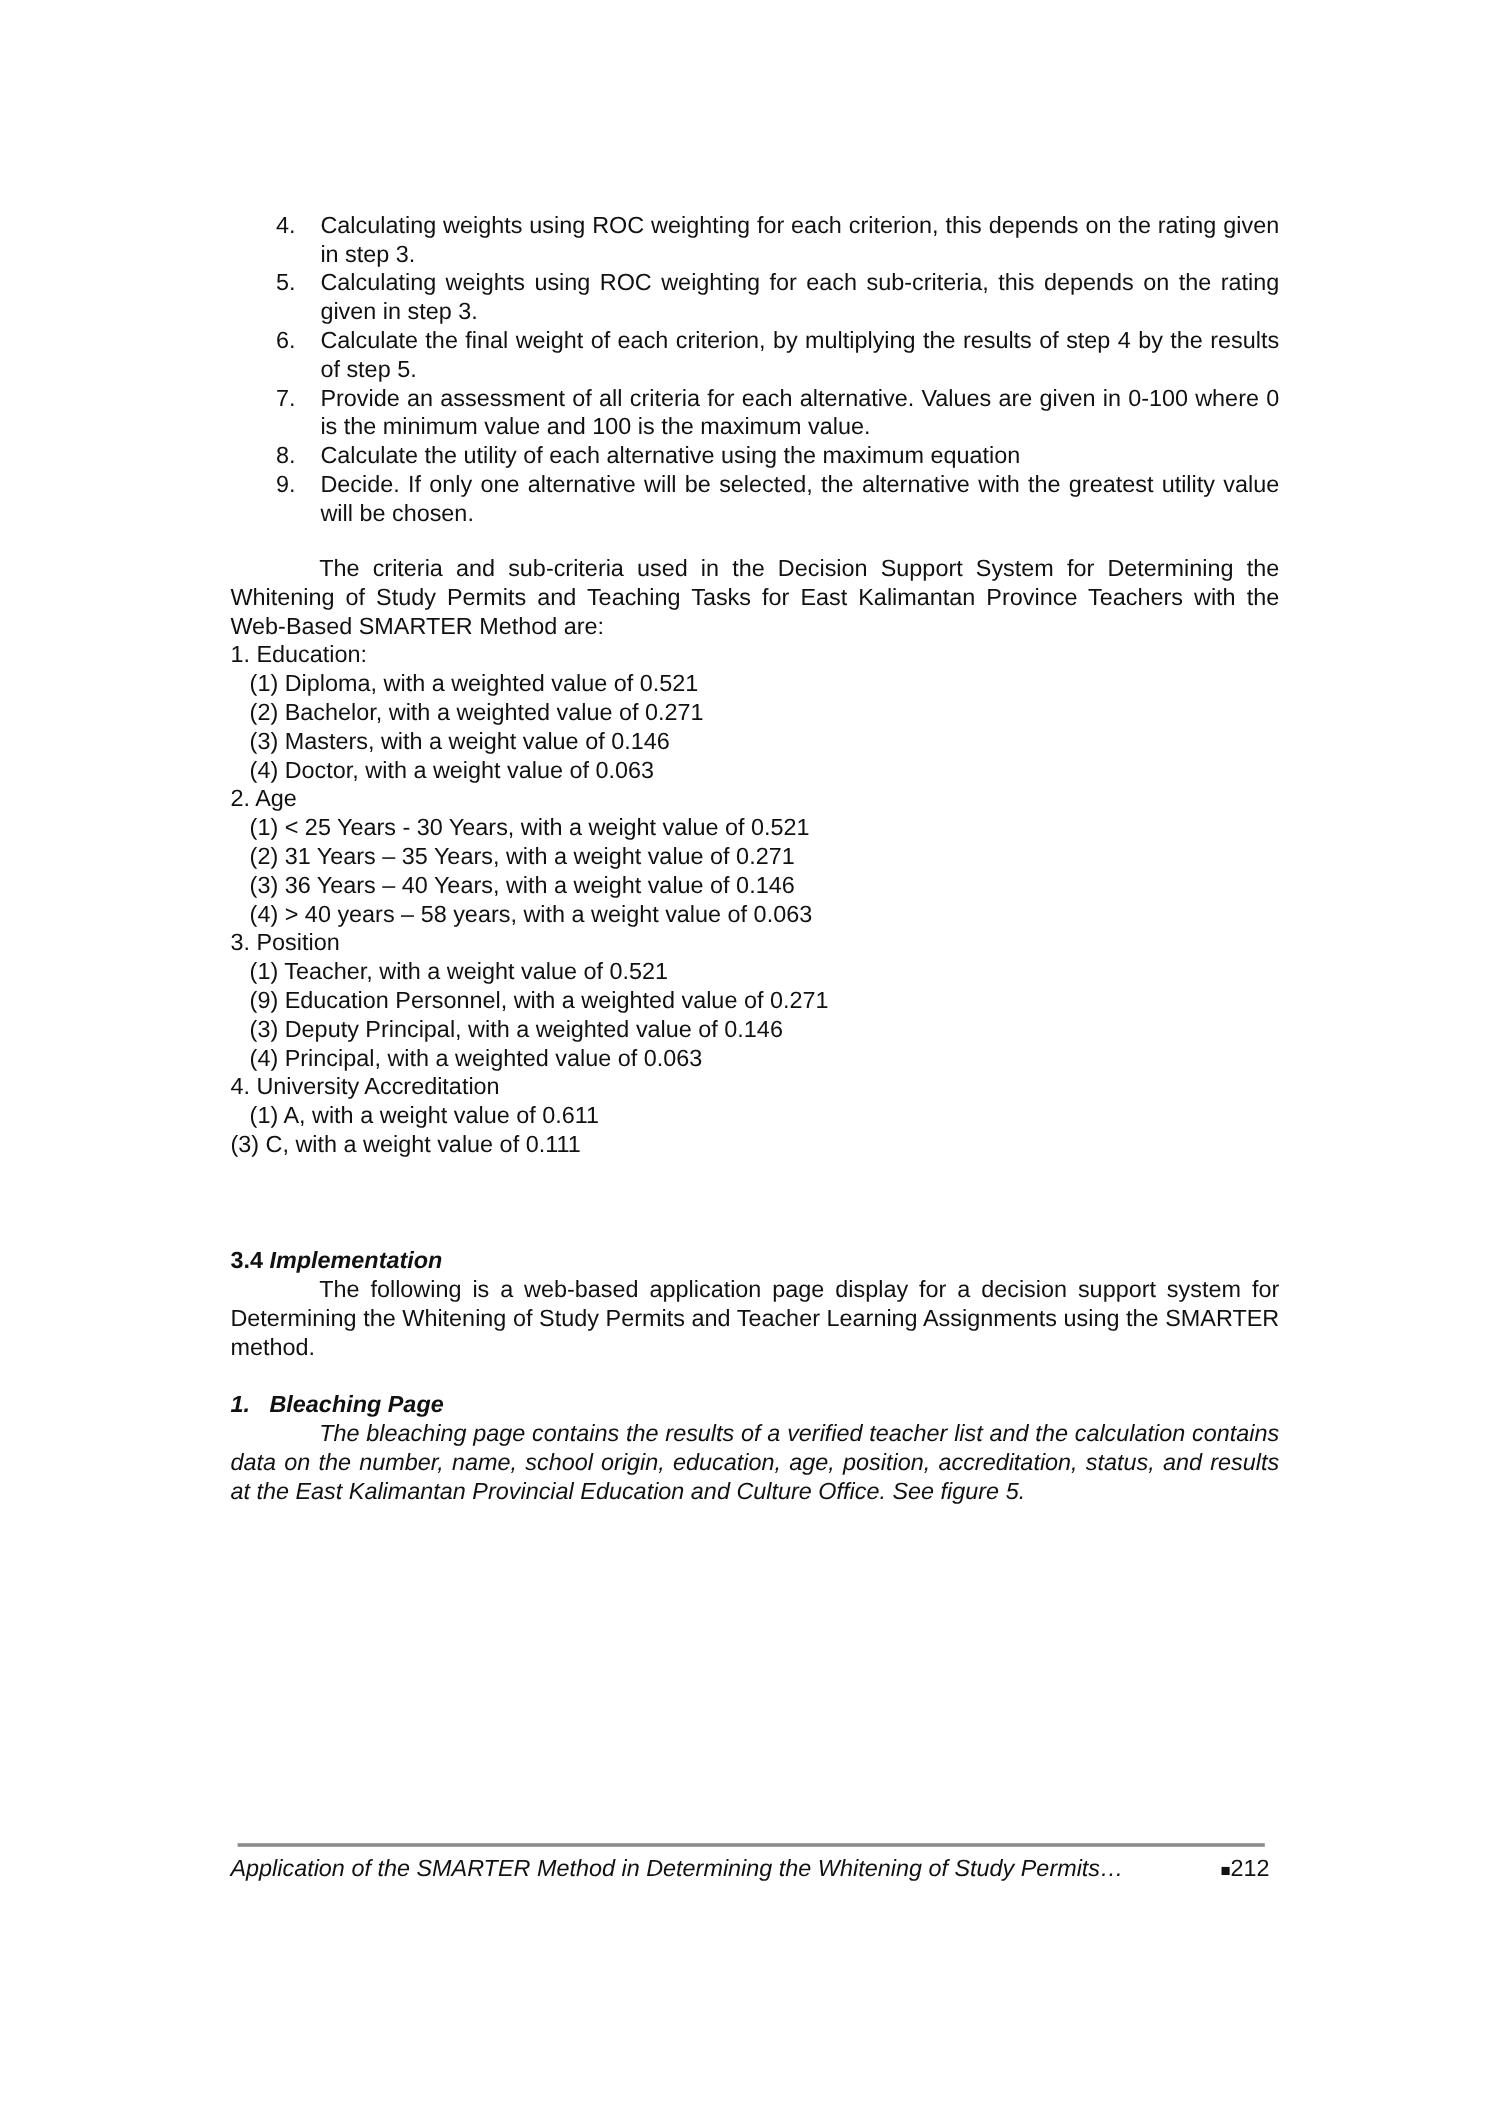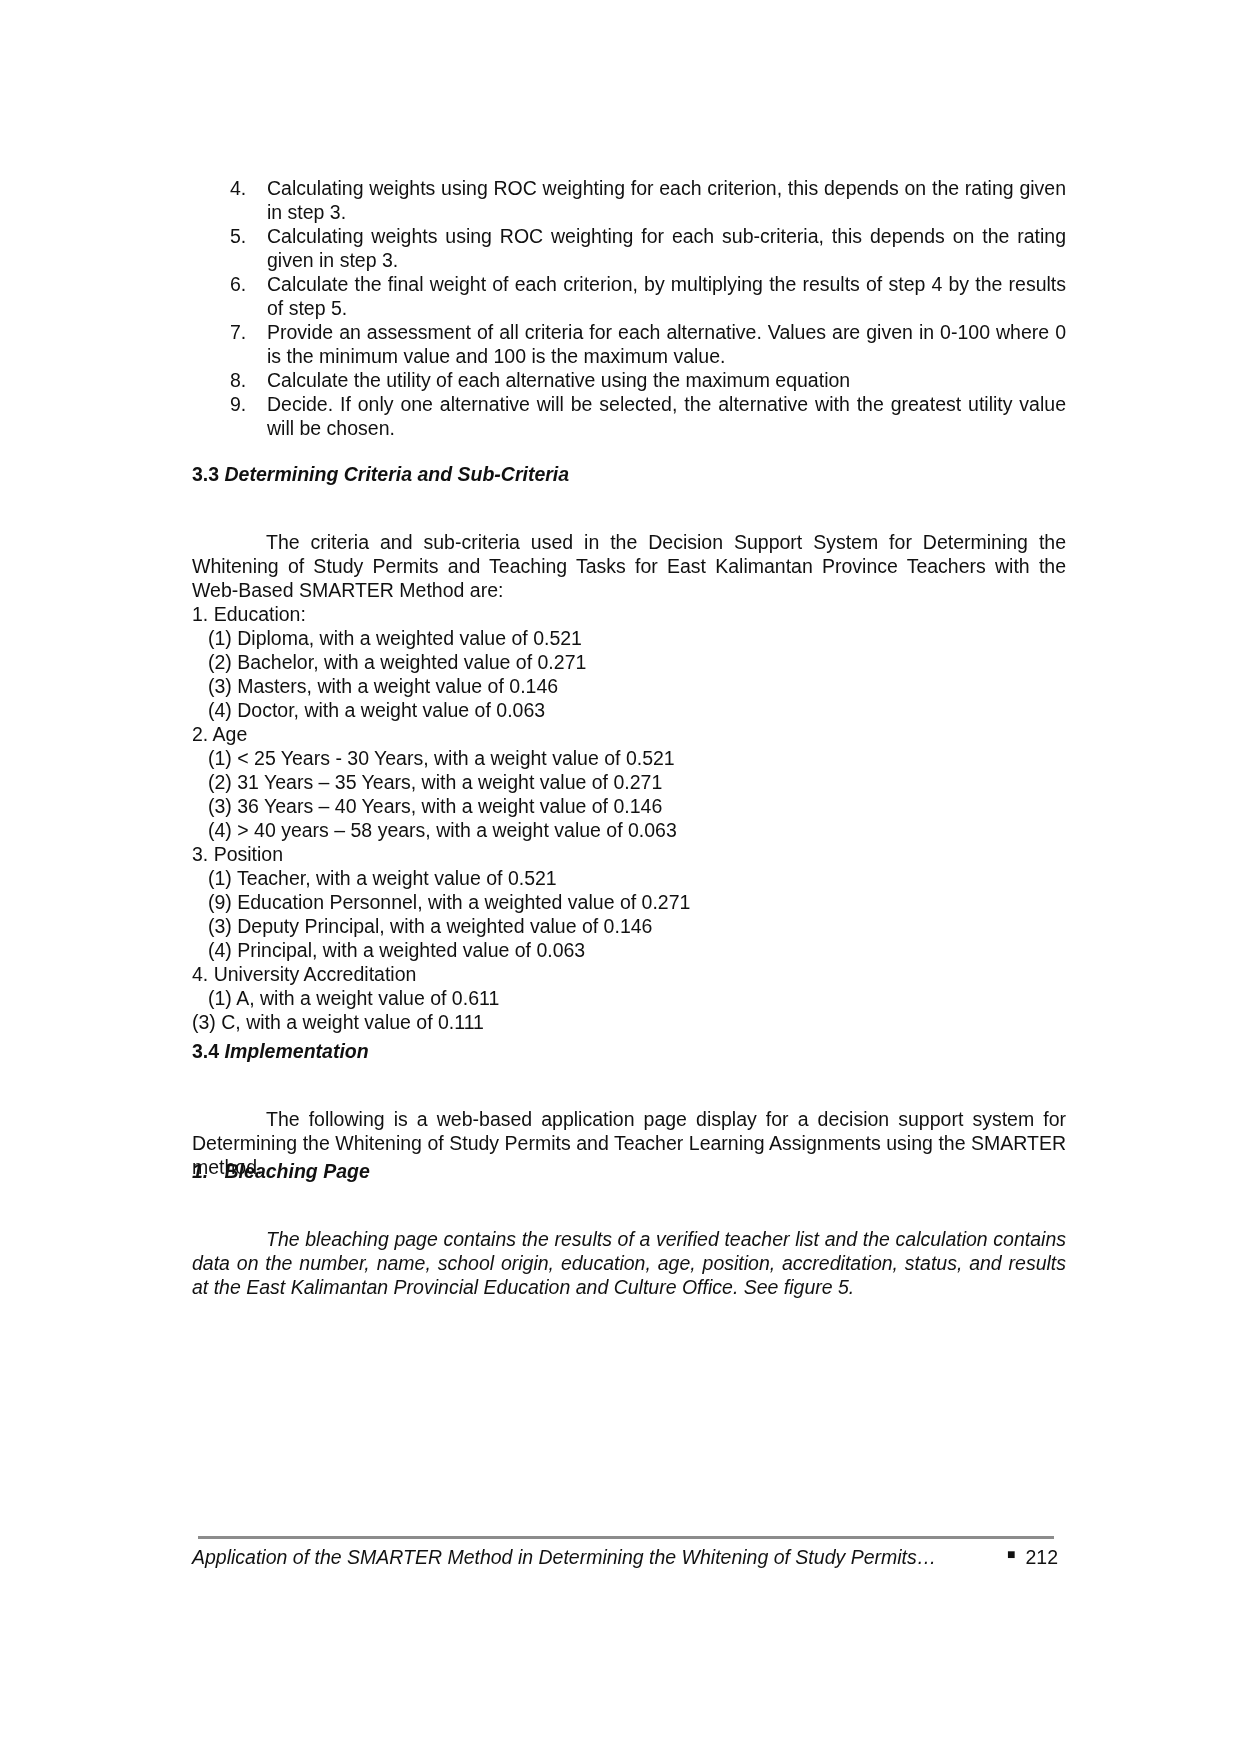--- a/index.html
+++ b/index.html
@@ -5,46 +5,45 @@
   html, body { margin:0; padding:0; background:#ffffff; }
   body { width:1242px; height:1754px; position:relative; overflow:hidden;
          font-family:"Liberation Sans", sans-serif; color:#111; font-size:19.5px; }
   .page { position:absolute; left:0; top:0; width:1242px; height:1754px; }
   .steps { position:absolute; left:230px; top:176px; width:836px; margin:0; padding:0; list-style:none; }
   .steps li { position:relative; padding-left:37px; line-height:24px; text-align:justify; }
   .steps li .num { position:absolute; left:0; top:0; }
   .section { position:absolute; left:192px; width:874px; line-height:24px; }
   .h { font-weight:bold; }
   .h i { font-style:italic; }
-  .para { text-indent:74px; text-align:justify;margin-top:44px; }
+  .para { text-indent:74px; text-align:justify; }
   .crit { }
   .sub { padding-left:16px; }
   .sub.noindent { padding-left:0; }
   .footer-rule { position:absolute; left:198px; top:1536px; width:856px; height:3px; background:#8c8c8c; }
-  .footer { position:absolute; left:192px; top:1546px; width:866px; font-style:italic; font-size:19.5px; display:flex; justify-content:flex-end; gap:10px; }
+  .footer { position:absolute; left:192px; top:1546px; width:866px; font-style:italic; font-size:19.5px; display:flex; justify-content:flex-end; align-items:center; }
   .footer .title { flex:1; }
   .footer .sq { font-style:normal; font-size:14px; }
   .footer .pg { font-style:normal; }
 </style>
 </head>
 <body>
 
 <div class="page">
 
   <ol class="steps">
     <li><span class="num">4.</span><span>Calculating weights using ROC weighting for each criterion, this depends on the rating given in step 3.</span></li>
     <li><span class="num">5.</span><span>Calculating weights using ROC weighting for each sub-criteria, this depends on the rating given in step 3.</span></li>
     <li><span class="num">6.</span><span>Calculate the final weight of each criterion, by multiplying the results of step 4 by the results of step 5.</span></li>
     <li><span class="num">7.</span><span>Provide an assessment of all criteria for each alternative. Values are given in 0-100 where 0  is the minimum value and 100 is the maximum value.</span></li>
     <li><span class="num">8.</span><span>Calculate the utility of each alternative using the maximum equation</span></li>
     <li><span class="num">9.</span><span>Decide. If only one alternative will be selected, the alternative with the greatest utility value will be chosen.</span></li>
   </ol>
 
   <div class="section" style="top:462px;">
-    <div class="h"><span>3.3</span> <i>Determining Criteria and Sub-Criteria</i></div>
     <div class="para">The criteria and sub-criteria used in the Decision Support System for Determining the Whitening of Study Permits and Teaching Tasks for East Kalimantan Province Teachers with the Web-Based SMARTER Method are:</div>
 
     <div class="crit">1. Education:</div>
     <div class="sub">(1) Diploma, with a weighted value of 0.521</div>
     <div class="sub">(2) Bachelor, with a weighted value of 0.271</div>
     <div class="sub">(3) Masters, with a weight value of 0.146</div>
     <div class="sub">(4) Doctor, with a weight value of 0.063</div>
 
     <div class="crit">2. Age</div>
     <div class="sub">(1) &lt; 25 Years - 30 Years, with a weight value of 0.521</div>

